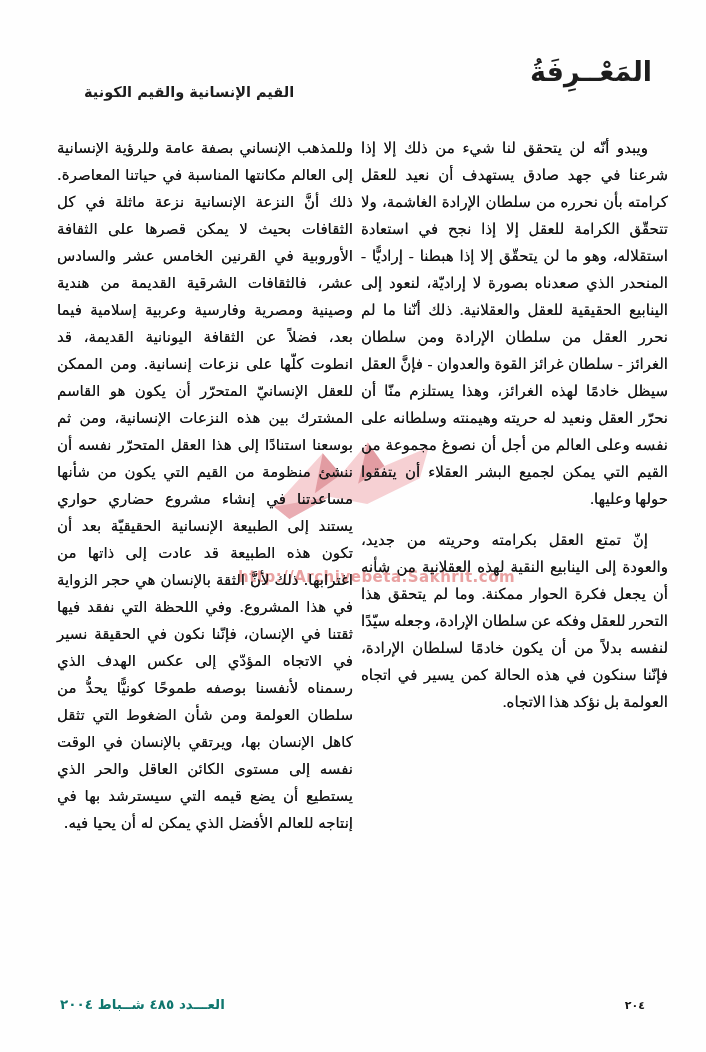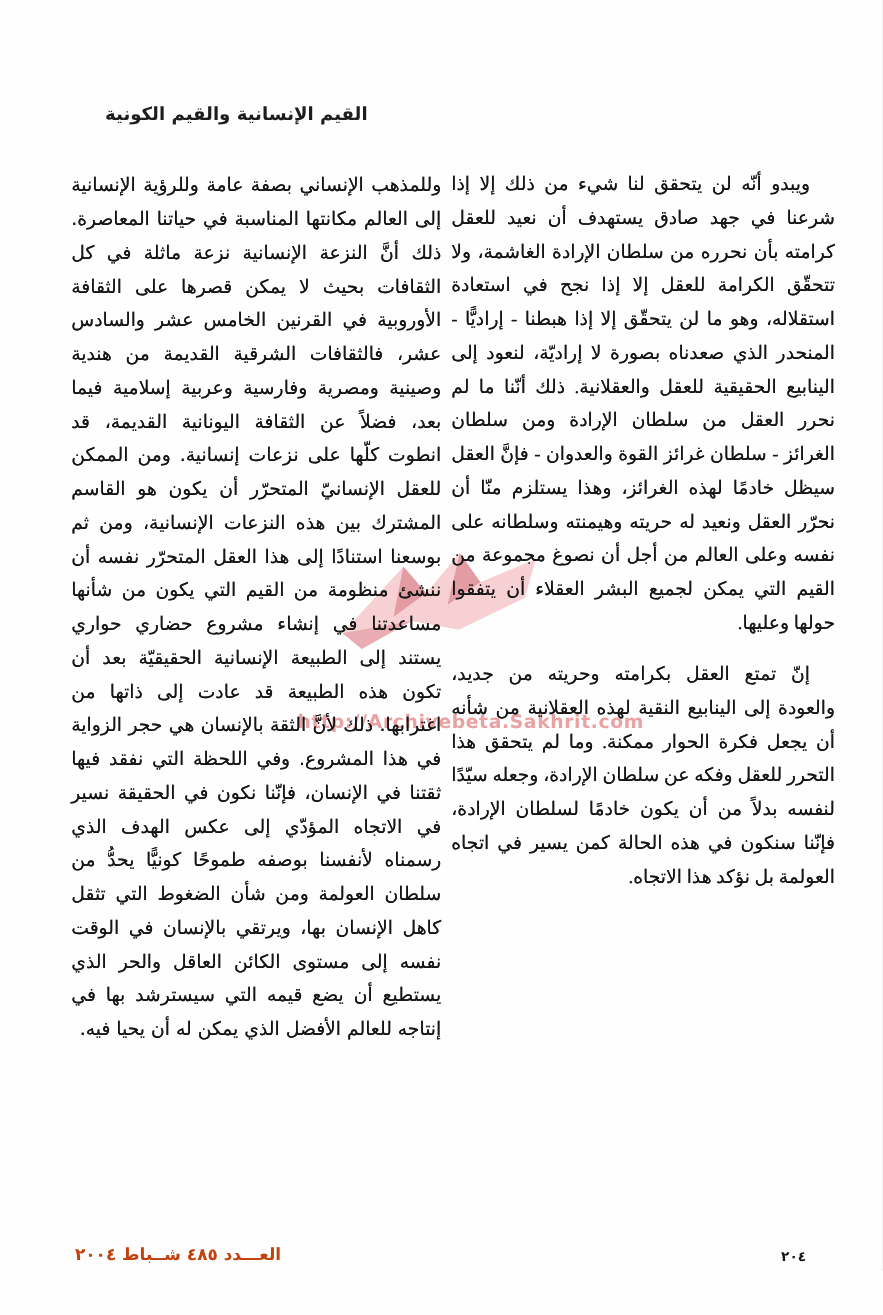--- a/index.html
+++ b/index.html
@@ -34,21 +34,21 @@
     direction:rtl;
     z-index:2;
   }
   .col-right{right:38px;width:307px;}
   .col-left{left:57px;width:296px;}
   .par{margin:0 0 14px 0;text-shadow:0 0 .5px #333;}
   .par.indent{text-indent:20px;font-family:Liberation Serif, serif;}
   
   .footer-issue{
     position:absolute;left:60px;top:996px;
-    font-size:13.5px;font-weight:bold;color:#c2410c;
+    font-size:13.5px;font-weight:bold;color:#0f766e;
     direction:rtl;
     text-align:right;
   }
   .page-number{
     position:absolute;right:61px;top:999px;
     font-size:11px;font-weight:bold;color:#151515;
   }
   
   .watermark{position:absolute;z-index:1;pointer-events:none;}
   .wm-ribbon{left:268px;top:442px;width:175px;height:82px;transform:rotate(-6deg);opacity:.85;}
@@ -73,20 +73,21 @@
 <div class="page">
 
   <svg class="watermark wm-ribbon" viewBox="0 0 175 82" xmlns="http://www.w3.org/2000/svg">
     <path opacity="0.55" d="M4 56 L58 8 L74 31 L104 2 L118 27 L164 13 L152 43 L97 63 L60 52 L18 70 Z" fill="#ec9aa2"></path>
     <path opacity="0.5" d="M58 8 L74 31 L46 47 Z" fill="#c84f5c"></path>
     <path opacity="0.5" d="M104 2 L118 27 L90 42 Z" fill="#c84f5c"></path>
     <path opacity="0.35" d="M4 56 L60 52 L18 70 Z" fill="#c84f5c"></path>
   </svg>
   <div class="watermark wm-url">http://Archivebeta.Sakhrit.com</div>
 
+  <div class="logo">المَعْــرِفَةُ</div>
   <div class="running-title">القيم الإنسانية والقيم الكونية</div>
 
   <div class="col col-right">
     <p class="par indent">ويبدو أنّه لن يتحقق لنا شيء من ذلك إلا إذا شرعنا في جهد صادق يستهدف أن نعيد للعقل كرامته بأن نحرره من سلطان الإرادة الغاشمة، ولا تتحقّق الكرامة للعقل إلا إذا نجح في استعادة استقلاله، وهو ما لن يتحقّق إلا إذا هبطنا - إراديًّا - المنحدر الذي صعدناه بصورة لا إراديّة، لنعود إلى الينابيع الحقيقية للعقل والعقلانية. ذلك أنّنا ما لم نحرر العقل من سلطان الإرادة ومن سلطان الغرائز - سلطان غرائز القوة والعدوان - فإنَّ العقل سيظل خادمًا لهذه الغرائز، وهذا يستلزم منّا أن نحرّر العقل ونعيد له حريته وهيمنته وسلطانه على نفسه وعلى العالم من أجل أن نصوغ مجموعة من القيم التي يمكن لجميع البشر العقلاء أن يتفقوا حولها وعليها.</p>
     <p class="par indent">إنّ تمتع العقل بكرامته وحريته من جديد، والعودة إلى الينابيع النقية لهذه العقلانية من شأنه أن يجعل فكرة الحوار ممكنة. وما لم يتحقق هذا التحرر للعقل وفكه عن سلطان الإرادة، وجعله سيّدًا لنفسه بدلاً من أن يكون خادمًا لسلطان الإرادة، فإنّنا سنكون في هذه الحالة كمن يسير في اتجاه العولمة بل نؤكد هذا الاتجاه.</p>
   </div>
 
   <div class="col col-left">
     <p class="par">وللمذهب الإنساني بصفة عامة وللرؤية الإنسانية إلى العالم مكانتها المناسبة في حياتنا المعاصرة. ذلك أنَّ النزعة الإنسانية نزعة ماثلة في كل الثقافات بحيث لا يمكن قصرها على الثقافة الأوروبية في القرنين الخامس عشر والسادس عشر، فالثقافات الشرقية القديمة من هندية وصينية ومصرية وفارسية وعربية إسلامية فيما بعد، فضلاً عن الثقافة اليونانية القديمة، قد انطوت كلّها على نزعات إنسانية. ومن الممكن للعقل الإنسانيّ المتحرّر أن يكون هو القاسم المشترك بين هذه النزعات الإنسانية، ومن ثم بوسعنا استنادًا إلى هذا العقل المتحرّر نفسه أن ننشئ منظومة من القيم التي يكون من شأنها مساعدتنا في إنشاء مشروع حضاري حواري يستند إلى الطبيعة الإنسانية الحقيقيّة بعد أن تكون هذه الطبيعة قد عادت إلى ذاتها من اغترابها. ذلك لأنَّ الثقة بالإنسان هي حجر الزواية في هذا المشروع. وفي اللحظة التي نفقد فيها ثقتنا في الإنسان، فإنّنا نكون في الحقيقة نسير في الاتجاه المؤدّي إلى عكس الهدف الذي رسمناه لأنفسنا بوصفه طموحًا كونيًّا يحدُّ من سلطان العولمة ومن شأن الضغوط التي تثقل كاهل الإنسان بها، ويرتقي بالإنسان في الوقت نفسه إلى مستوى الكائن العاقل والحر الذي يستطيع أن يضع قيمه التي سيسترشد بها في إنتاجه للعالم الأفضل الذي يمكن له أن يحيا فيه.</p>
   </div>

